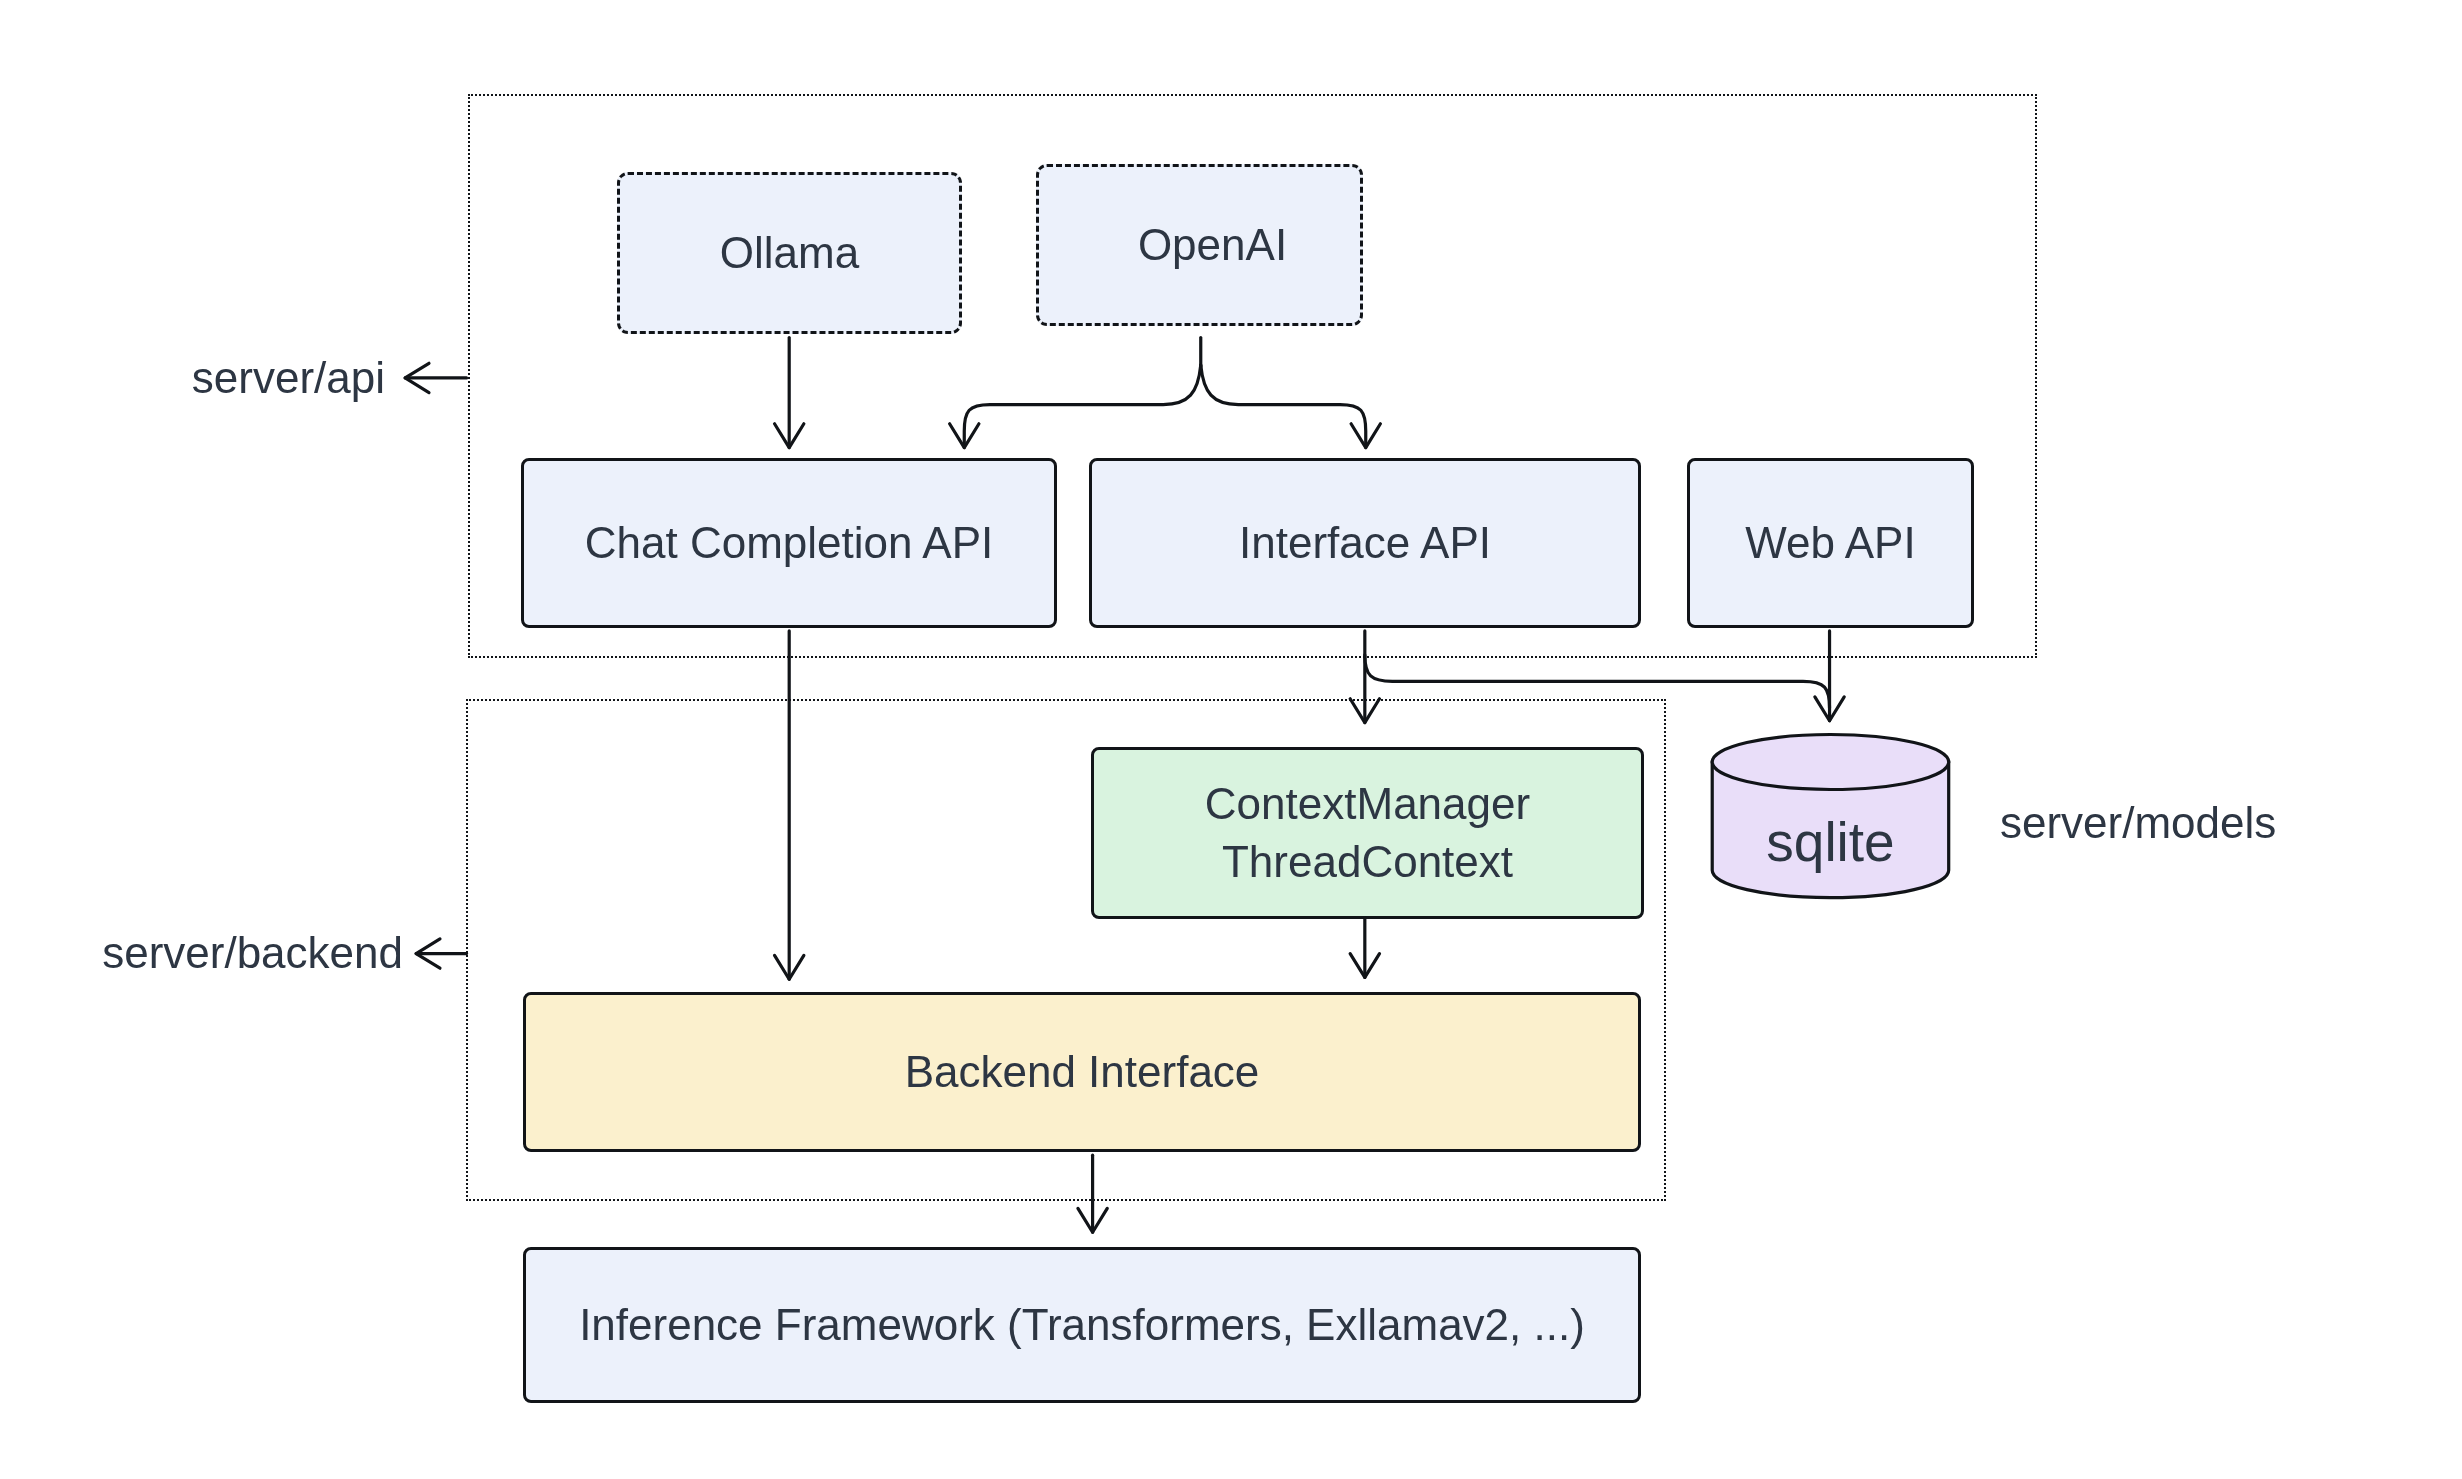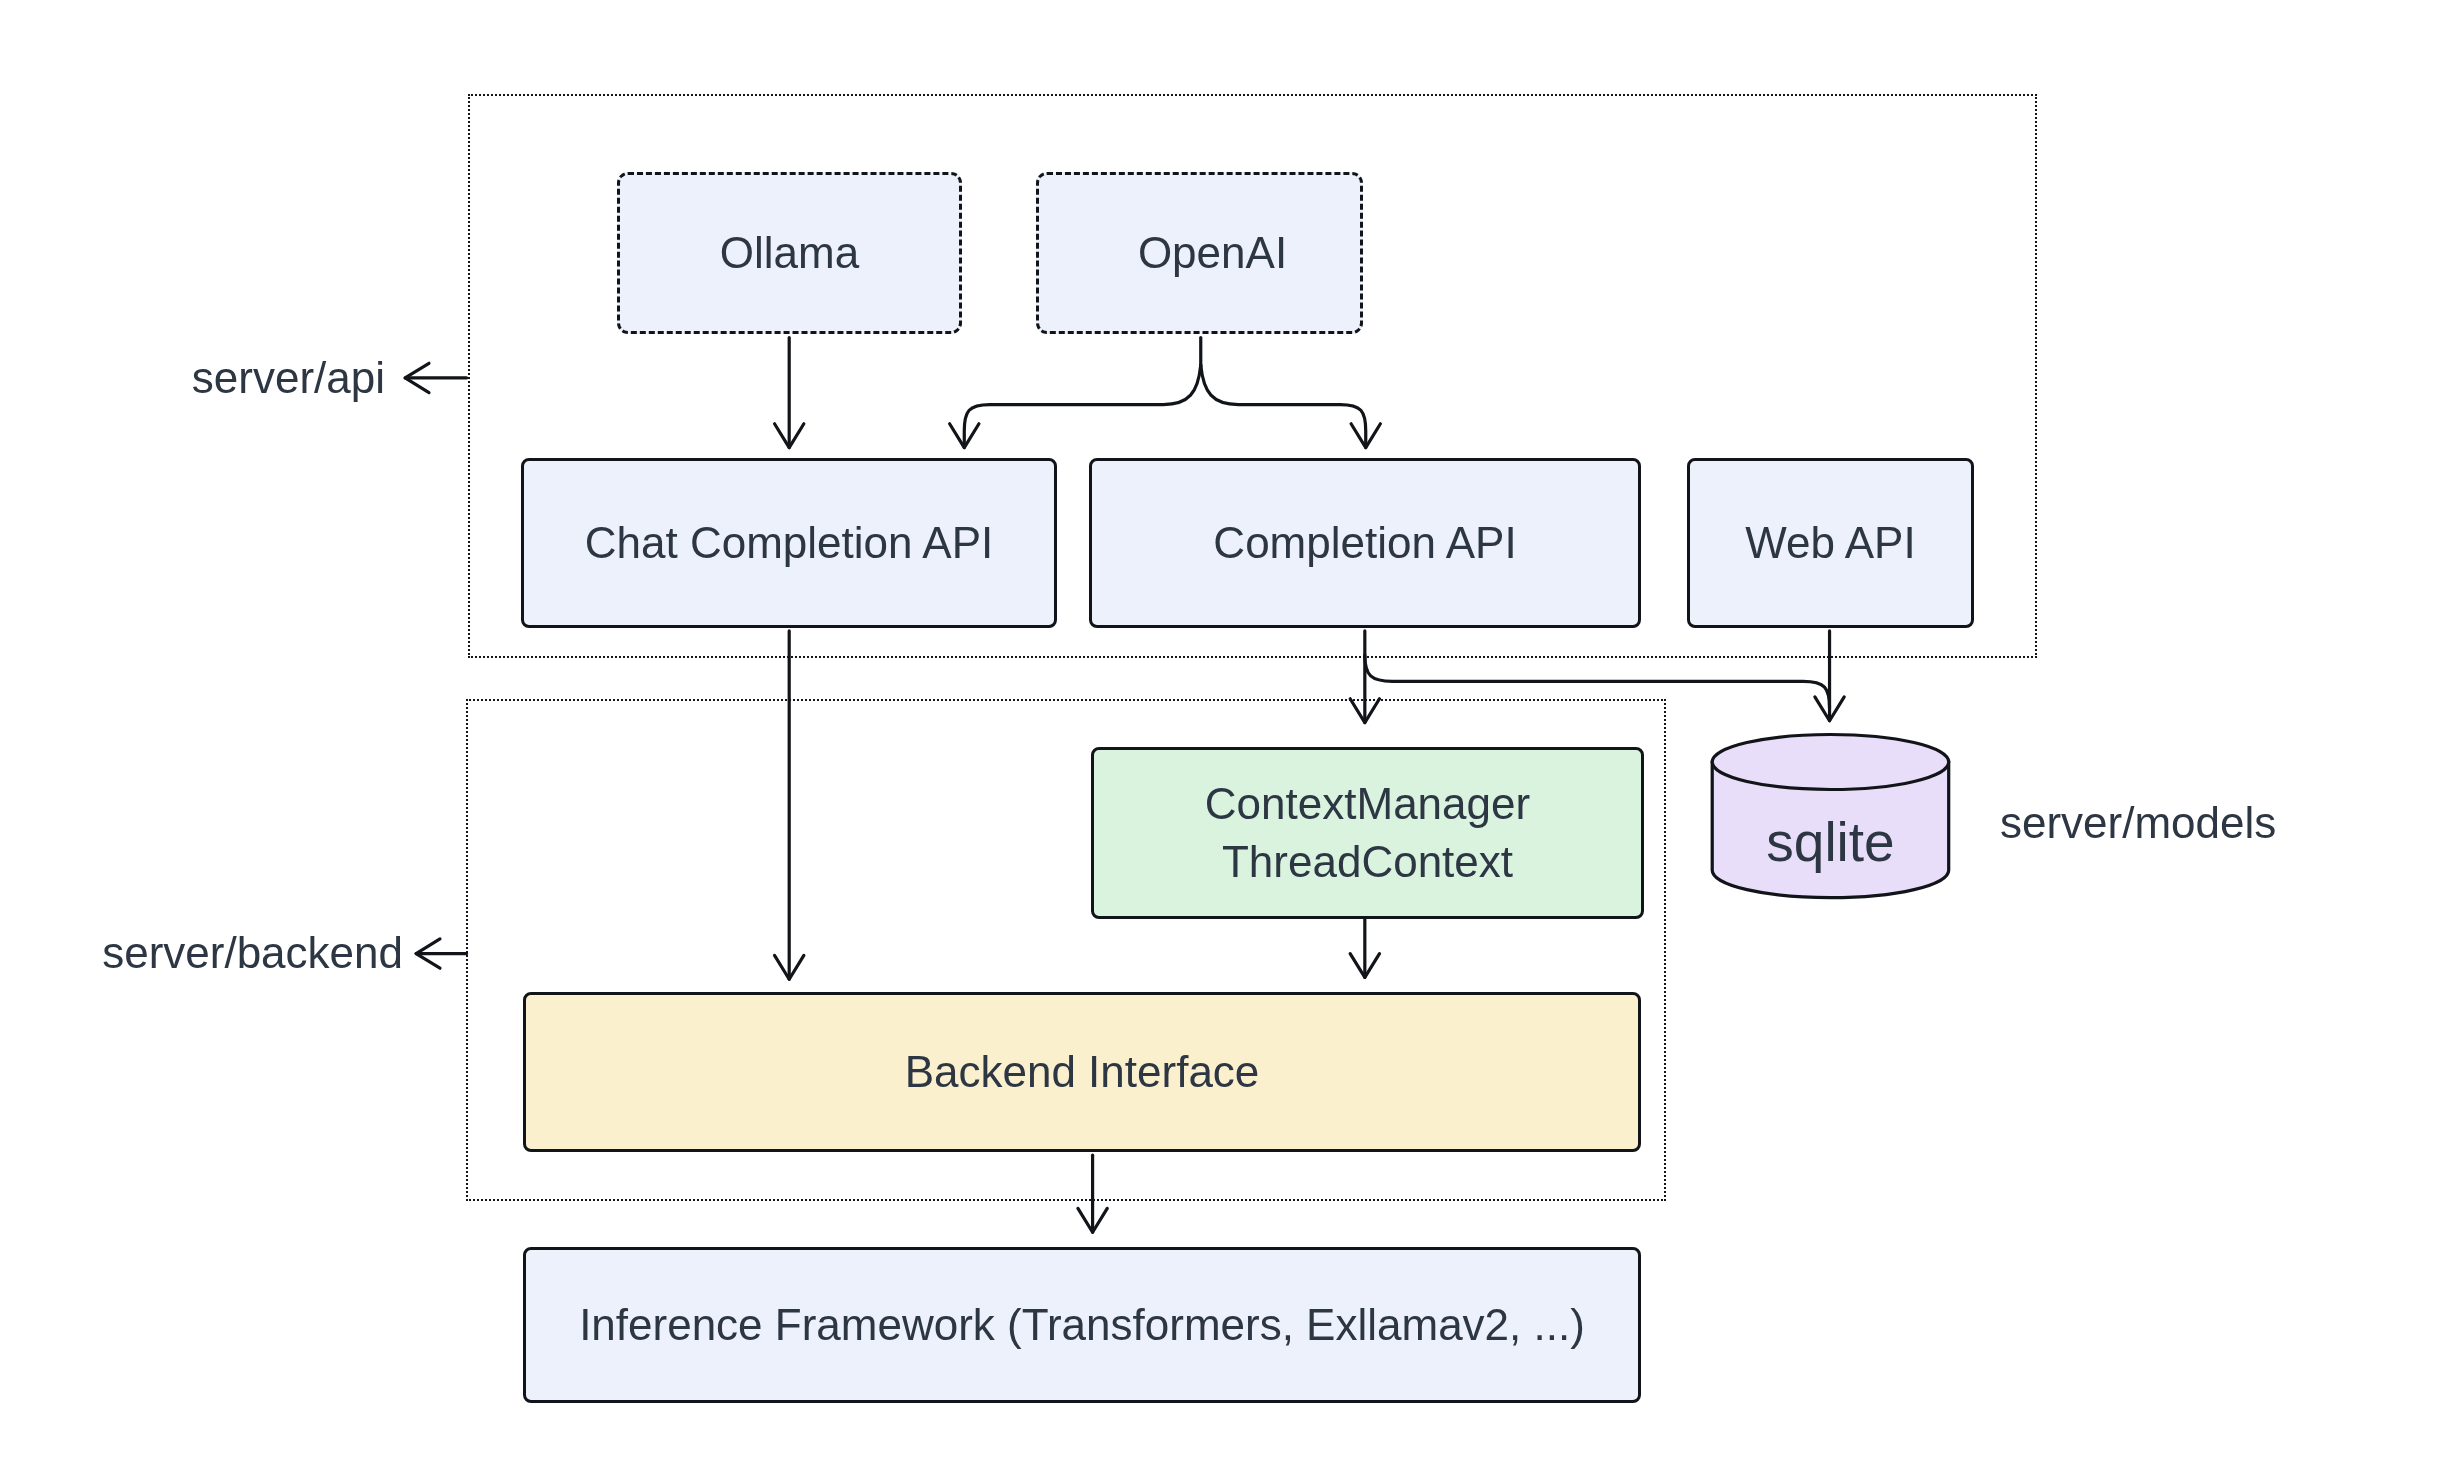--- a/index.html
+++ b/index.html
@@ -47,21 +47,21 @@
     border: 3.7px solid var(--c-stroke);
     border-radius: 8px;
     z-index: 3;
     line-height: 1.32;
   }
   .node.dashed { border-style: dashed; border-radius: 11px; }
   .node.green  { background: var(--c-node-green); }
   .node.yellow { background: var(--c-node-yellow); }
 
   .node-ollama    { left: 617px;  top: 172px;  width: 345px;  height: 162px; }
-  .node-openai    { left: 1036px; top: 172px;  width: 327px;  height: 162px; padding-left: 26px; }
+  .node-openai    { left: 1036px; top: 164px;  width: 327px;  height: 162px; padding-left: 26px; }
   .node-chat      { left: 521px;  top: 458px;  width: 536px;  height: 170px; }
   .node-assistant { left: 1089px; top: 458px;  width: 552px;  height: 170px; }
   .node-web       { left: 1687px; top: 458px;  width: 287px;  height: 170px; }
   .node-context   { left: 1091px; top: 735px;  width: 553px;  height: 172px; margin-top: 12px; }
   .node-backend   { left: 523px;  top: 992px; width: 1118px; height: 160px; }
   .node-inference { left: 523px;  top: 1247px; width: 1118px; height: 156px; }
 
   
   .side-label {
     position: absolute;
@@ -144,21 +144,21 @@
 
   <div class="node dashed node-openai">
     <span>OpenAI</span>
   </div>
 
   <div class="node node-chat">
     <span>Chat Completion API</span>
   </div>
 
   <div class="node node-assistant">
-    <span>Completion API</span>
+    <span>Interface API</span>
   </div>
 
   <div class="node node-web">
     <span>Web API</span>
   </div>
 
   <div class="node green node-context">
     <span>ContextManager</span>
     <span>ThreadContext</span>
   </div>

